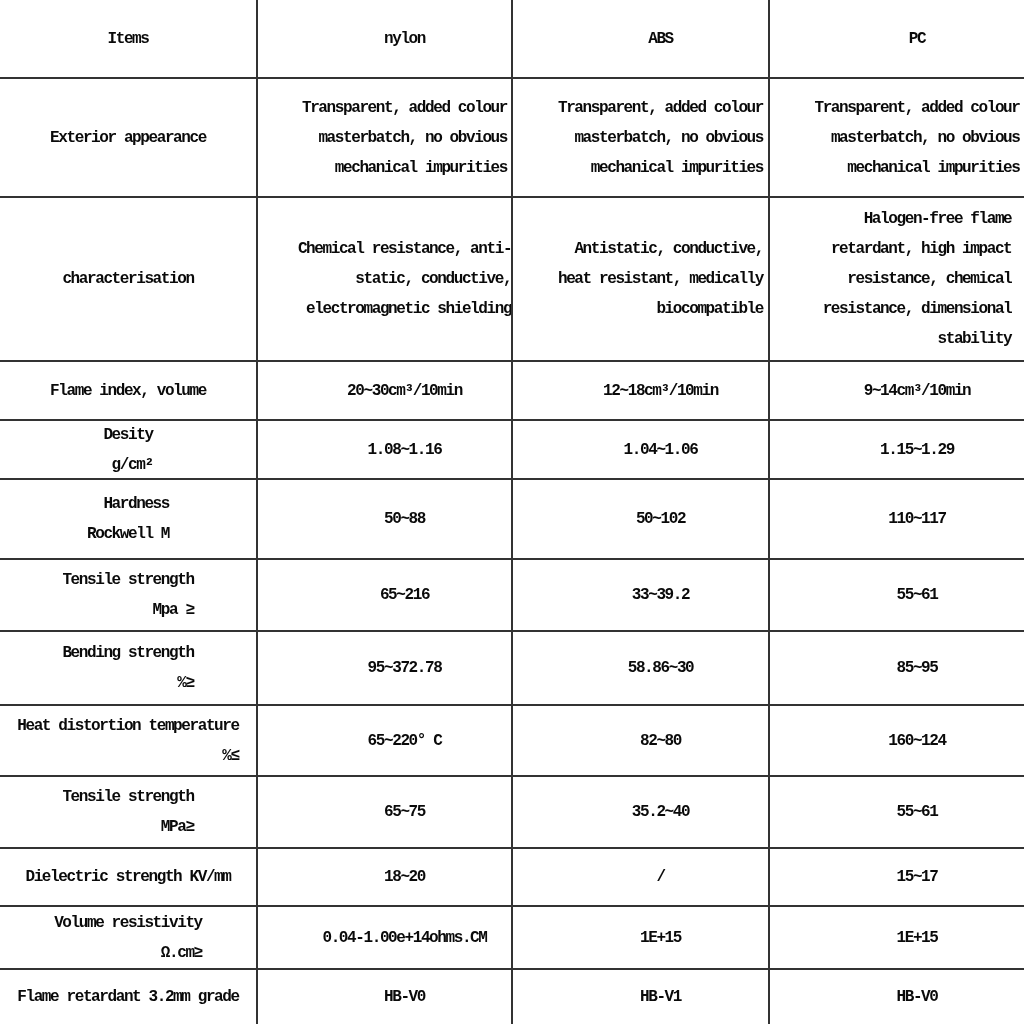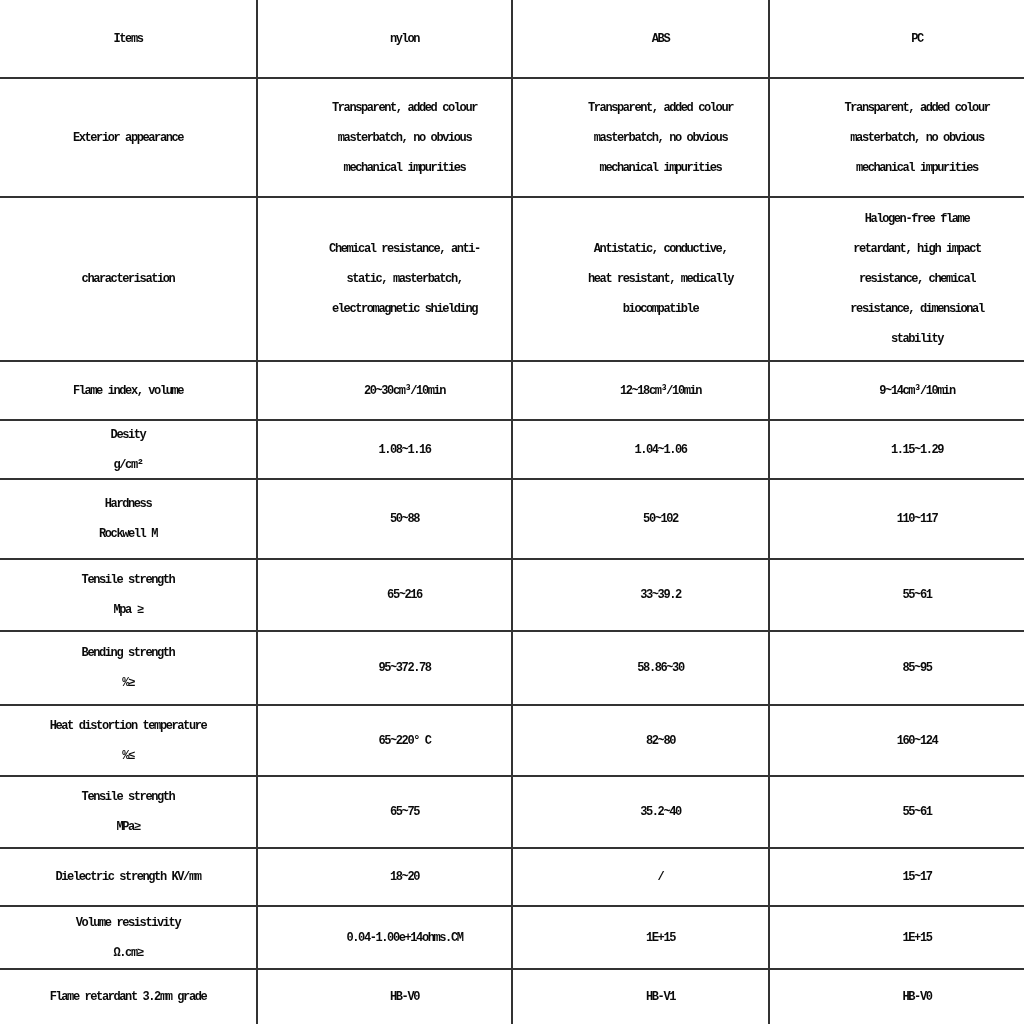--- a/index.html
+++ b/index.html
@@ -9,39 +9,39 @@
   }
   .material-table {
     width: 1024px;
     height: 1024px;
     display: grid;
     grid-template-columns: 256px 255px 257px 256px;
     grid-template-rows: 77px 119px 164px 59px 59px 80px 72px 74px 71px 72px 58px 63px 56px;
     background: #ffffff;
     font-family: "Liberation Mono", "DejaVu Sans Mono", monospace;
     font-weight: bold;
-    font-size: 12px;
+    font-size: 16px;
     letter-spacing: -1.4px;
     color: #0a0a0a;
     overflow: hidden;
   }
   .trow { display: contents; }
   .cell {
     display: flex;
     align-items: center;
     justify-content: center;
     text-align: center;
     white-space: pre;
     line-height: 30px;
     box-sizing: border-box;
     overflow: hidden;
     background: #ffffff;
   }
   .cell:not(:first-child) { border-left: 2px solid #333333; padding-left: 40px; }
-  .trow:not(:first-child) .cell { border-top: 2px solid #333333; }
+  .trow:not(:first-child) .cell { border-top: 2px solid #333333; text-align: right; }
 </style>
 </head>
 <body>
 
 <div class="material-table">
 
   <div class="trow">
     <div class="cell">Items</div>
     <div class="cell">nylon</div>
     <div class="cell">ABS</div>
@@ -57,21 +57,21 @@
 masterbatch, no obvious
 mechanical impurities</div>
     <div class="cell">Transparent, added colour
 masterbatch, no obvious
 mechanical impurities</div>
   </div>
 
   <div class="trow">
     <div class="cell">characterisation</div>
     <div class="cell">Chemical resistance, anti-
-static, masterbatch,
+static, conductive,
 electromagnetic shielding</div>
     <div class="cell">Antistatic, conductive,
 heat resistant, medically
 biocompatible</div>
     <div class="cell">Halogen-free flame
 retardant, high impact
 resistance, chemical
 resistance, dimensional
 stability</div>
   </div>

